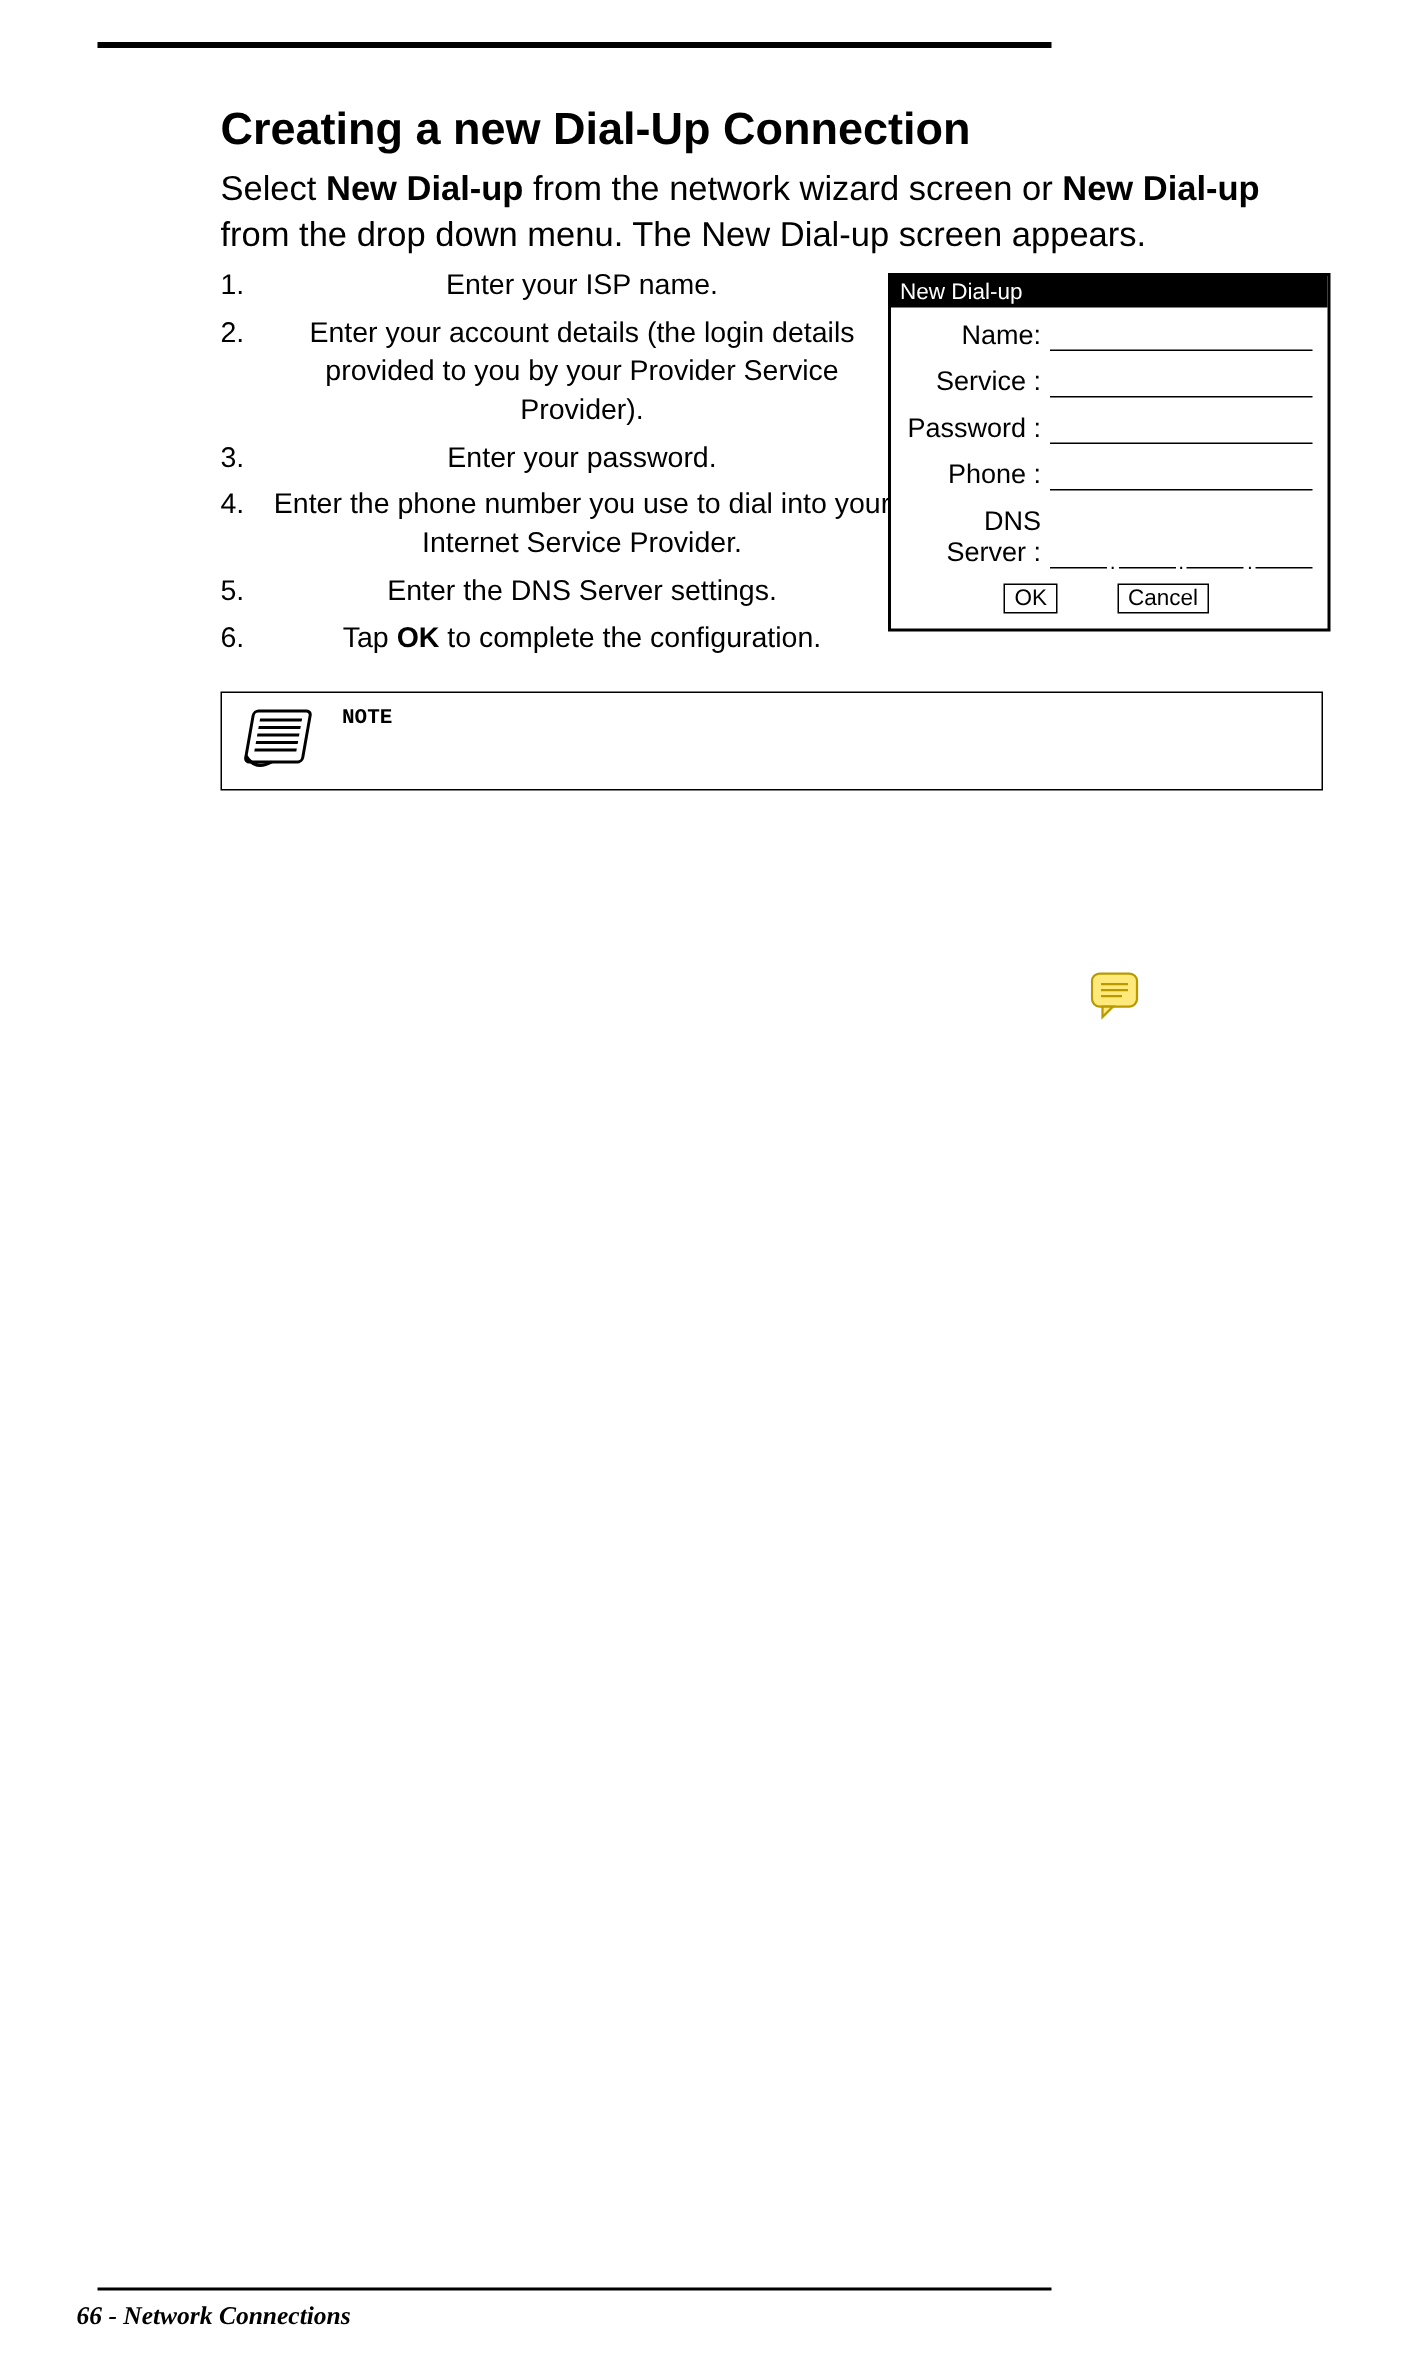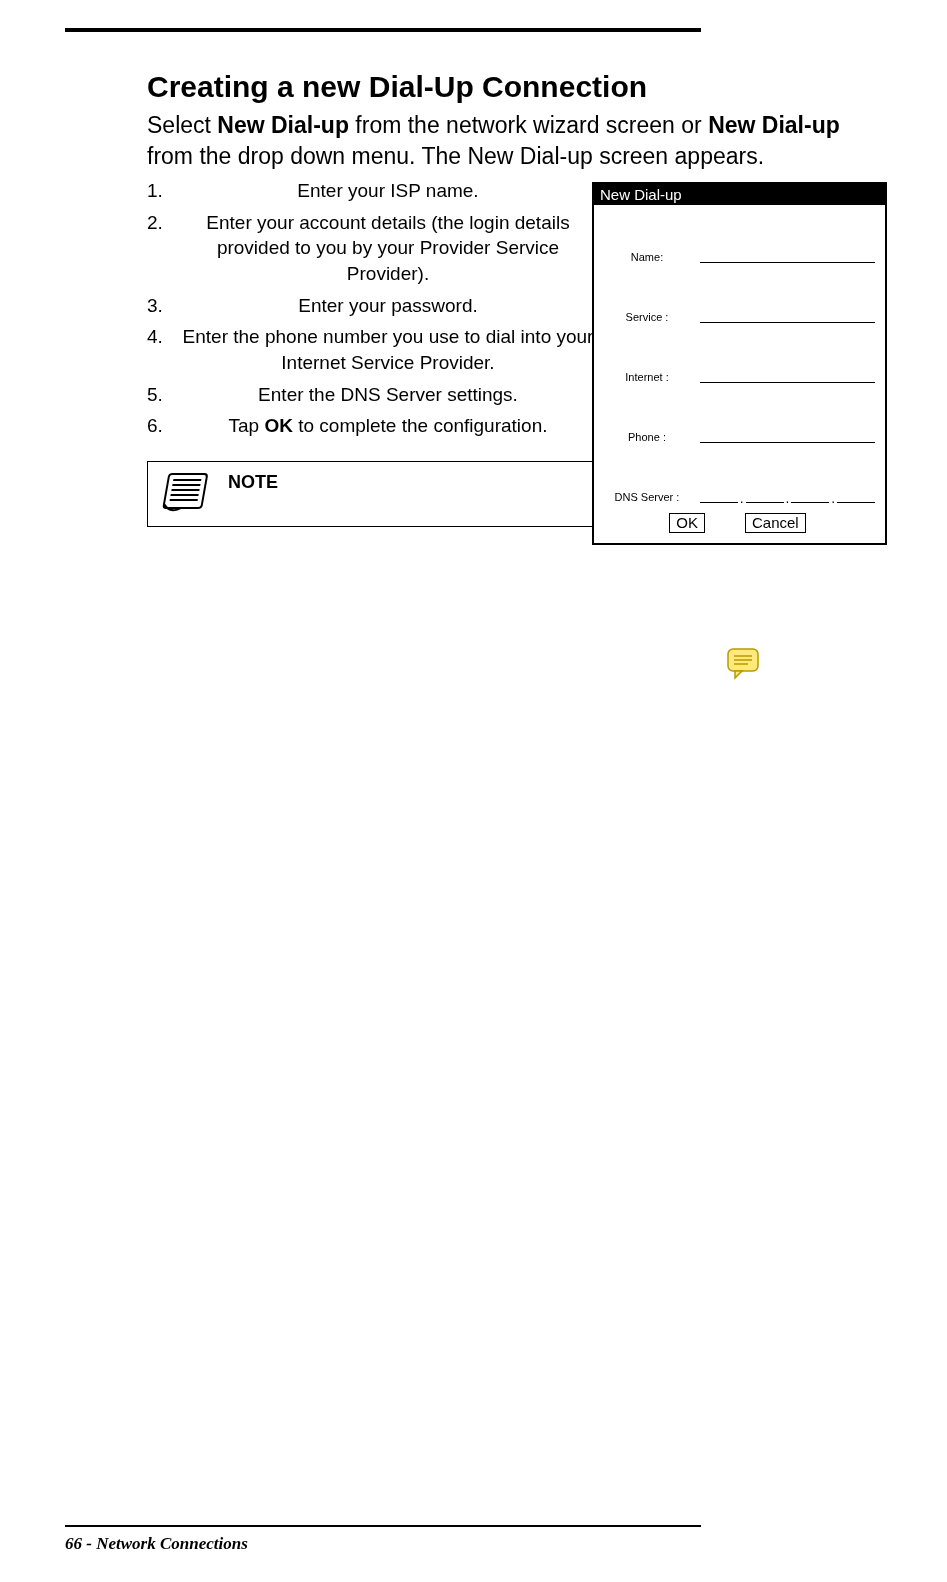--- a/index.html
+++ b/index.html
@@ -78,24 +78,23 @@
   .dialog .body {
     padding: 8px 10px 8px 6px;
   }
   .dialog .row {
     display: flex;
     align-items: flex-end;
     margin-bottom: 10px;
   }
   .dialog .lbl {
     width: 100px;
-    text-align: center;
+    text-align: right;
     padding-right: 6px;
-    font-size: 11px;
-    margin-top: 38px;
+    font-size: 18px;
   }
   .dialog .fld {
     flex: 1 1 auto;
     border-bottom: 1px solid #000;
     height: 15px;
   }
   .dialog .dns-row .fld {
     border: none;
     display: flex;
     height: 15px;
@@ -142,43 +141,43 @@
     align-items: flex-start;
     justify-content: center;
   }
   .note-box .note-body {
     flex: 1 1 auto;
     font-size: 17px;
     line-height: 1.35;
   }
   .note-box .note-body .note-title {
     font-weight: 700;
-    font-family: Liberation Sans, sans-serif;
-    font-size: 18px;
+    font-family: Liberation Mono, monospace;
+    font-size: 14px;
     margin-bottom: 4px;
   }
 
   
   .comment-icon {
     position: absolute;
     top: 578px;
     left: 580px;
   }
 
   
   .bottom-rule {
     position: absolute;
     left: 65px;
     right: 55px;
     bottom: 55px;
     border-top: 2px solid #000;
   }
   .footer {
     position: absolute;
-    left: 65px;
+    left: 51px;
     bottom: 28px;
     font-family: "Times New Roman", Times, serif;
     font-style: italic;
     font-weight: 700;
     font-size: 17px;
   }
 </style>
 </head>
 <body>
 
@@ -227,21 +226,21 @@
         <div class="body">
           <div class="row">
             <div class="lbl">Name:</div>
             <div class="fld"></div>
           </div>
           <div class="row">
             <div class="lbl">Service :</div>
             <div class="fld"></div>
           </div>
           <div class="row">
-            <div class="lbl">Internet :</div>
+            <div class="lbl">Password :</div>
             <div class="fld"></div>
           </div>
           <div class="row">
             <div class="lbl">Phone :</div>
             <div class="fld"></div>
           </div>
           <div class="row dns-row">
             <div class="lbl">DNS Server :</div>
             <div class="fld">
               <span class="seg"></span>

